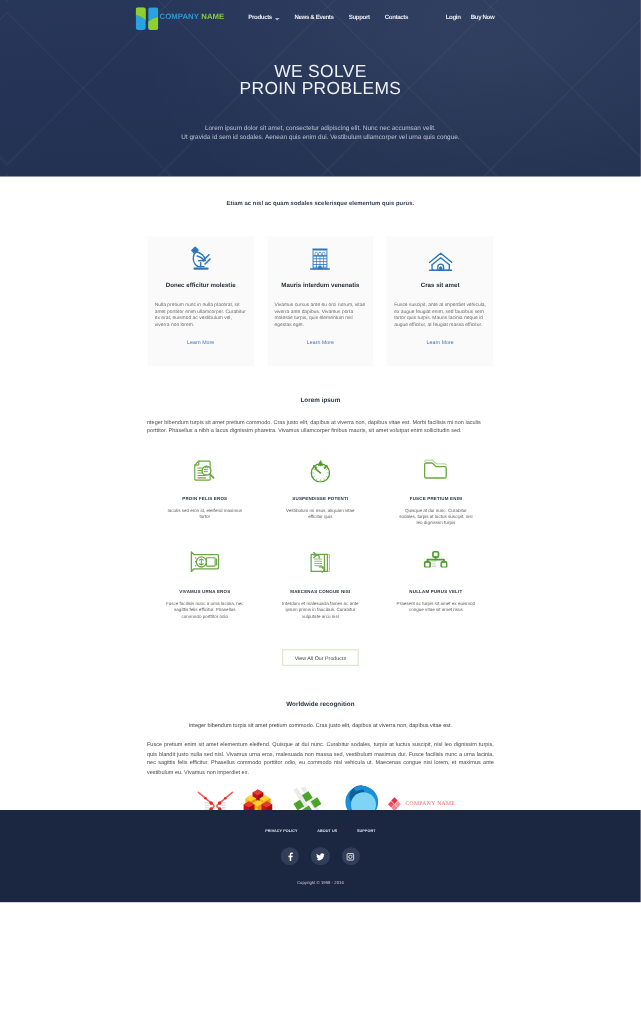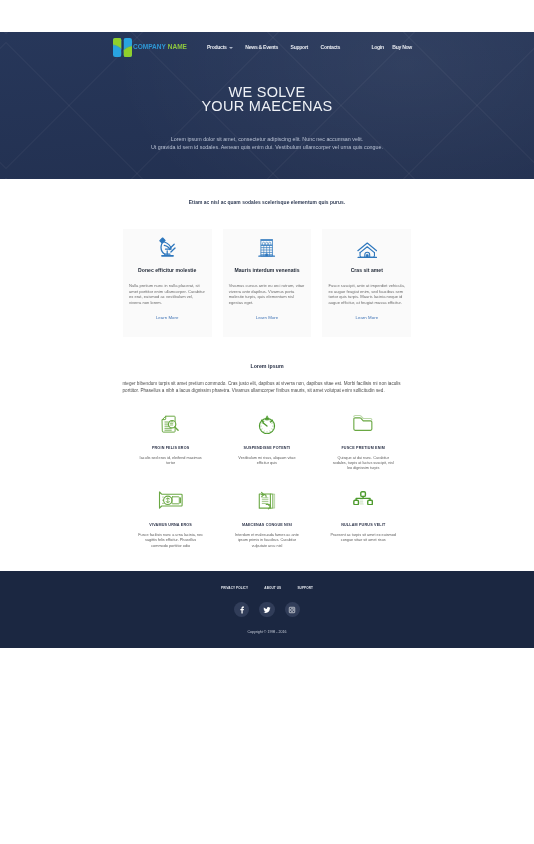--- a/index.html
+++ b/index.html
@@ -3,21 +3,21 @@
 <meta charset="utf-8">
 <title>Company Name</title>
 <style>
   * { box-sizing: border-box; margin:0; padding:0; }
   html,body { width:534px; height:844px; }
   body {
     font-family: "Liberation Sans", sans-serif;
     background:#ffffff;
     -webkit-font-smoothing: antialiased;
   }
-  .page { width:534px; height:616px; overflow:hidden; position:relative;margin-top:32px; }
+  .page { width:534px; height:752px; overflow:hidden; position:relative; }
 
   
   .hero { position:relative; height:147px; background:#243454; overflow:hidden; }
   .hero-pattern {
     position:absolute; inset:0;
     background-image:
       repeating-linear-gradient(45deg, rgba(255,255,255,0.030) 0 1.4px, rgba(255,255,255,0) 1.4px 96px),
       repeating-linear-gradient(-45deg, rgba(255,255,255,0.030) 0 1.4px, rgba(255,255,255,0) 1.4px 96px),
       radial-gradient(ellipse 420px 260px at 76% 22%, rgba(255,255,255,0.055), rgba(255,255,255,0) 70%),
       linear-gradient(175deg, #27375a 0%, #223050 100%);
@@ -130,21 +130,21 @@
         <a class="navlink">Contacts</a>
       </div>
       <div class="navright">
         <a class="navlink small">Login</a>
         <a class="navlink small">Buy Now</a>
       </div>
     </div>
     <div class="hero-body">
       <h1 class="hero-title">
         <span class="hl">WE SOLVE</span>
-        <span class="hl">YOUR MAECENAS</span>
+        <span class="hl">PROIN PROBLEMS</span>
       </h1>
       <p class="hero-sub">Lorem ipsum dolor sit amet, consectetur adipiscing elit. Nunc nec accumsan velit.</p>
       <p class="hero-sub">Ut gravida id sem id sodales. Aenean quis enim dui. Vestibulum ullamcorper vel urna quis congue.</p>
     </div>
   </div>
 
   <div class="section cards-section">
     <p class="intro">Etiam ac nisl ac quam sodales scelerisque elementum quis purus.</p>
     <div class="cards">
 

